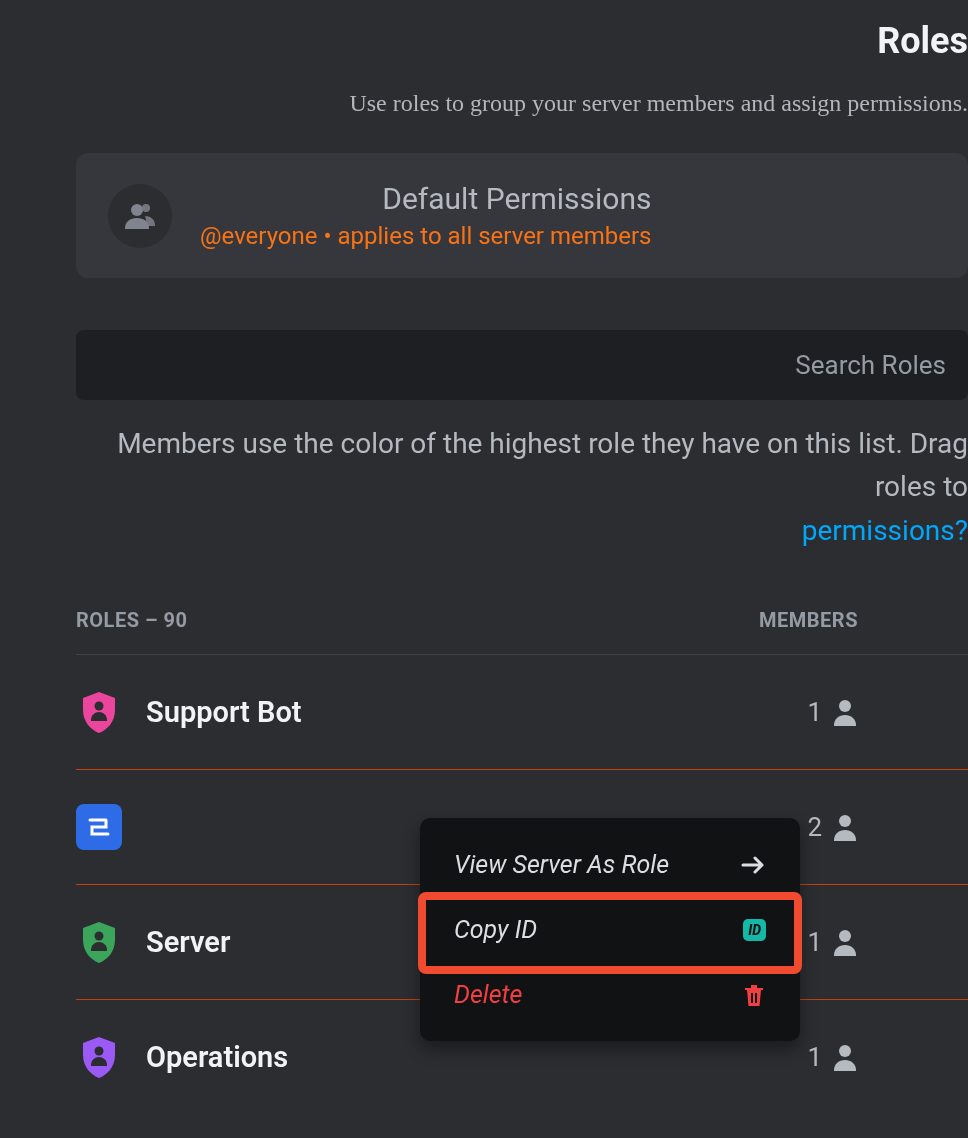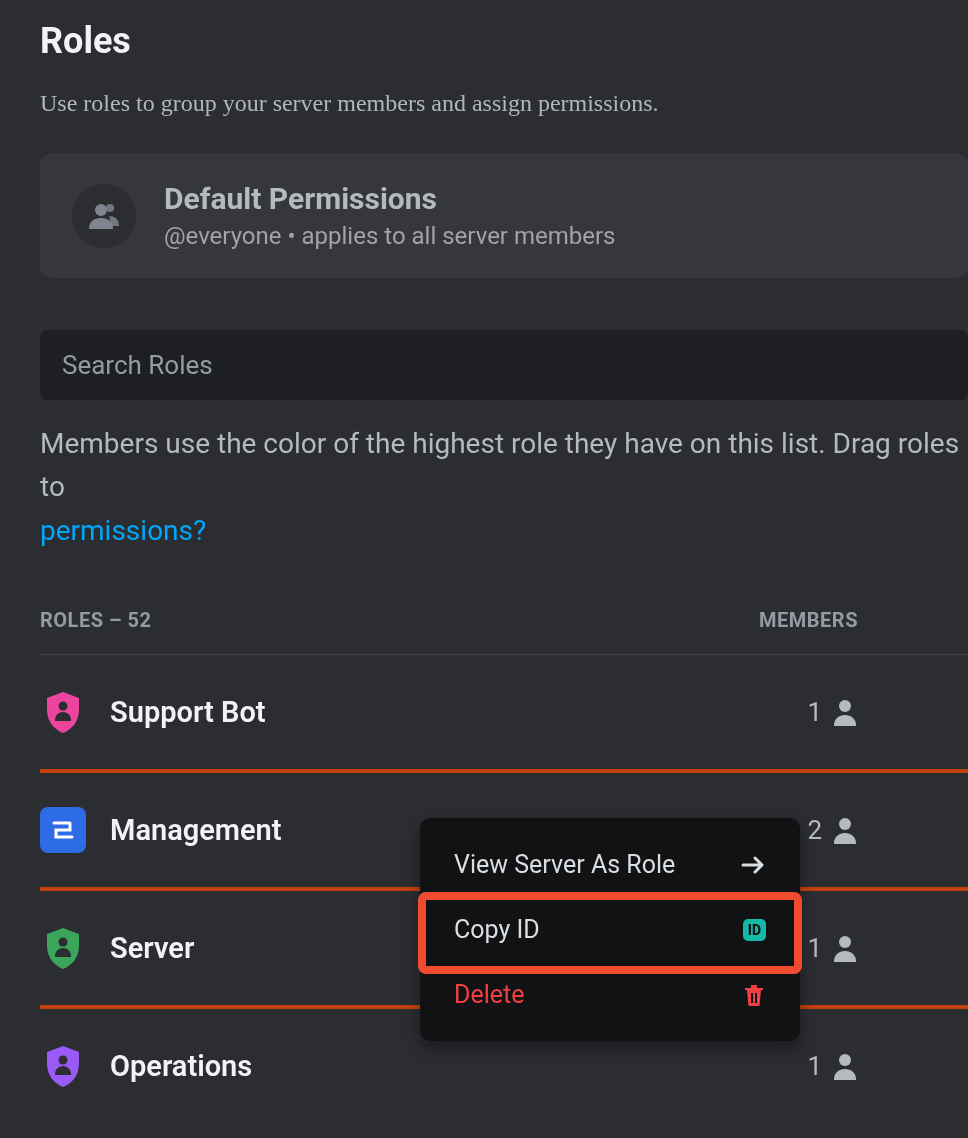--- a/index.html
+++ b/index.html
@@ -4,21 +4,21 @@
 <style>
   * { box-sizing: border-box; margin: 0; padding: 0; }
   body {
     background: #2b2d31;
     color: #dbdee1;
     font-family: -apple-system, BlinkMacSystemFont, "Segoe UI", Roboto, Helvetica, Arial, sans-serif;
     width: 968px;
     height: 1138px;
     overflow: hidden;
   }
-  .container { padding: 20px 0 0 40px; }
+  .container { padding: 20px 0 0 76px; text-align: right; }
   .page-title {
     font-size: 36px;
     font-weight: 700;
     color: #f2f3f5;
     margin-bottom: 28px;
   }
   .page-subtitle {
     font-size: 24px;
     color: #b2b7bd;
     margin-bottom: 36px;
@@ -34,27 +34,27 @@
     margin-bottom: 52px;
   }
   .avatar-circle {
     width: 64px; height: 64px;
     background: #2b2d31;
     border-radius: 50%;
     display: flex; align-items: center; justify-content: center;
   }
   .default-title {
     font-size: 30px;
-    font-weight: 700;
+    font-weight: 400;
     color: #b5bac1;
     margin-bottom: 6px;
   }
   .default-sub {
     font-size: 24px;
-    color: #a3a3a3;
+    color: #f97316;
   }
   .search-bar {
     background: #1e1f22;
     border-radius: 8px;
     padding: 20px 22px;
     margin-bottom: 22px;
   }
   .search-placeholder {
     font-size: 26px;
     color: #949ba4;
@@ -75,21 +75,21 @@
     color: #949ba4;
     padding-bottom: 22px;
     border-bottom: 1px solid #3f4147;
     padding-right: 110px;
   }
   .role-row {
     display: flex;
     align-items: center;
     justify-content: space-between;
     padding: 34px 0;
-    border-bottom: 4px solid #c2410c;
+    border-bottom: 1px solid #c2410c;
     position: relative;
   }
   .role-row:last-child { border-bottom: none; }
   .role-left { display: flex; align-items: center; gap: 24px; }
   .role-name { font-size: 29px; font-weight: 600; color: #f2f3f5; }
   .role-badge {
     width: 46px; height: 46px;
     display: flex; align-items: center; justify-content: center;
   }
   .square-badge {
@@ -106,20 +106,21 @@
   .context-menu {
     position: absolute;
     left: 420px;
     top: 818px;
     width: 380px;
     background: #111214;
     border-radius: 10px;
     padding: 14px;
     box-shadow: 0 8px 16px rgba(0,0,0,0.4);
     z-index: 10;
+    font-style: italic;
   }
   .menu-item {
     display: flex;
     align-items: center;
     justify-content: space-between;
     padding: 18px 20px;
     border-radius: 6px;
     font-size: 25px;
     color: #dbdee1;
   }
@@ -165,21 +166,21 @@
   <div class="search-bar">
     <span class="search-placeholder">Search Roles</span>
   </div>
 
   <p class="help-text">
     <span>Members use the color of the highest role they have on this list. Drag roles to </span><br>
     <span class="help-link">permissions?</span>
   </p>
 
   <div class="list-header">
-    <span>ROLES – 52</span>
+    <span>ROLES – 90</span>
     <span>MEMBERS</span>
   </div>
 
   <div>
 
     <div class="role-row">
       <div class="role-left">
         <div class="role-badge">
           <svg width="40" height="44" viewBox="0 0 40 44">
               <path d="M20 2 L36 8 V20 C36 32 28 40 20 43 C12 40 4 32 4 20 V8 Z" fill="#eb459e"></path>
@@ -200,21 +201,20 @@
 
     <div class="role-row">
       <div class="role-left">
         <div class="role-badge">
           <div class="square-badge">
             <svg width="30" height="30" viewBox="0 0 30 30" fill="none" stroke="#ffffff" stroke-width="3" stroke-linecap="round">
                 <path d="M6 8 H22 M22 8 V15 H8 V22 H24"></path>
               </svg>
           </div>
         </div>
-        <span class="role-name">Management</span>
       </div>
       <div class="member-count">
         <span>2</span>
         <svg width="26" height="28" viewBox="0 0 26 28" fill="#b5bac1">
             <circle cx="13" cy="8" r="6"></circle>
             <path d="M2 27c0-6 5-10 11-10s11 4 11 10v1H2v-1z"></path>
           </svg>
       </div>
     </div>
 

